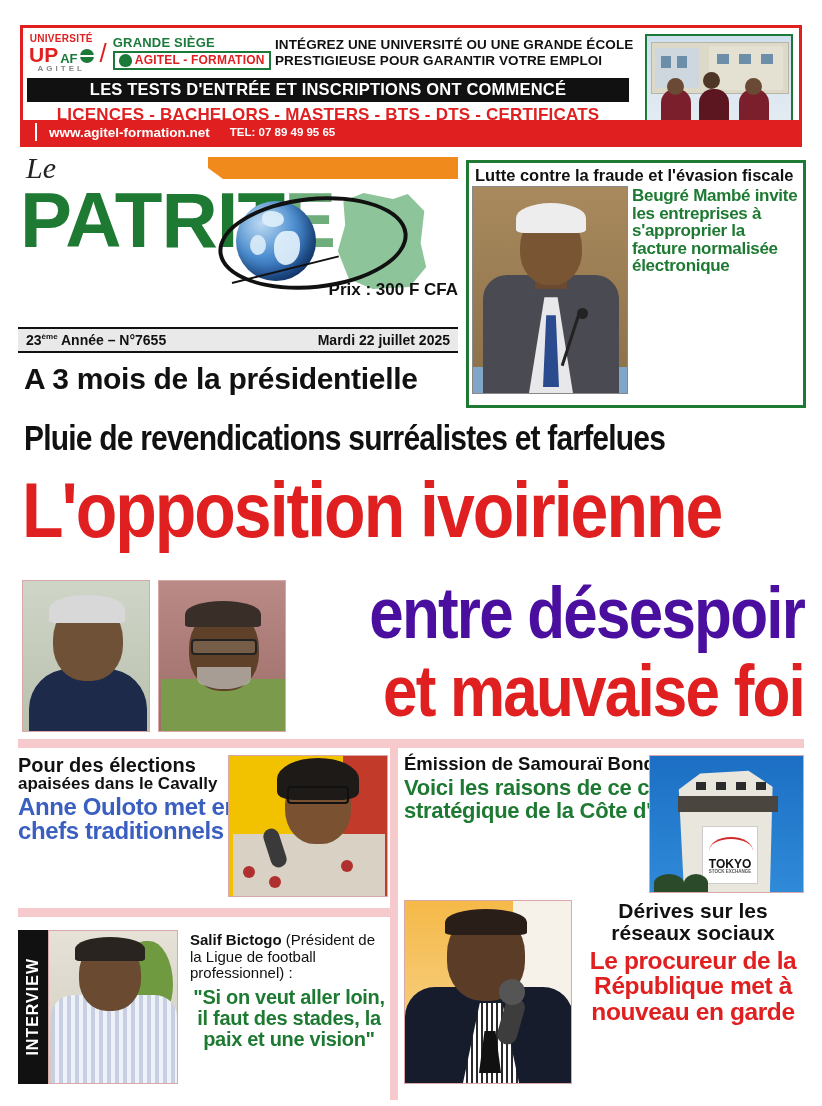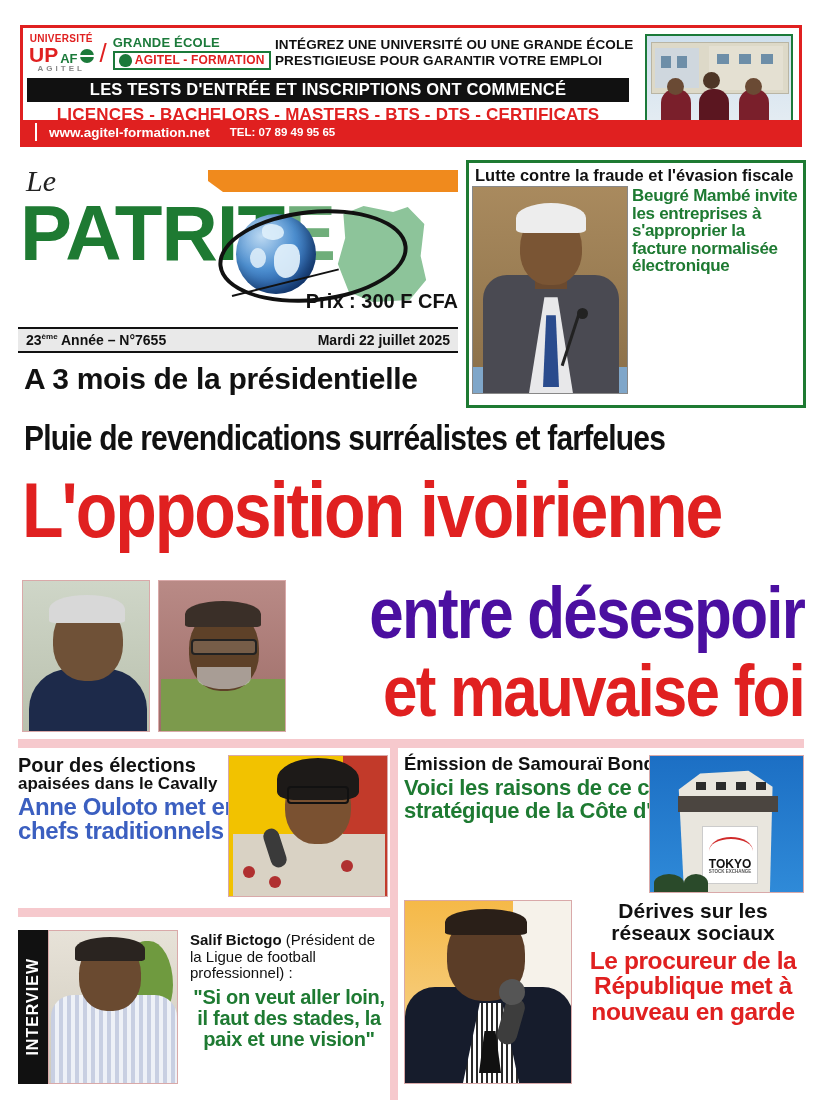--- a/index.html
+++ b/index.html
@@ -70,21 +70,21 @@
     position:absolute; left:0; bottom:0; width:100%; height:24px; background:#e02020;
     display:flex; align-items:center; color:#fff; font-weight:bold; font-size:11px;
   }
   .ad-f1{ padding-left:10px; }
   .ad-f1 u{ text-decoration:underline; }
   .ad-sep{ width:2px; height:18px; background:#fff; margin:0 12px; }
   .ad-f2{ font-size:13.5px; }
   .ad-f3{ margin-left:20px; font-size:11.5px;}
 
   
-  .masthead{ position:absolute; left:18px; top:162px; width:440px; height:165px;text-align:center; }
+  .masthead{ position:absolute; left:18px; top:149px; width:440px; height:165px;text-align:center; }
   .ribbon-top{
     position:absolute; right:0; top:8px; width:250px; height:22px; background:#f08a1d;
     clip-path: polygon(0 0, 100% 0, 100% 100%, 6% 100%, 0 50%);
   }
   .le{ position:absolute; left:8px; top:2px; font-family:"Liberation Serif",serif;
        font-style:italic; font-size:30px; color:#222; }
   .patriote{
     position:absolute; left:2px; top:32px; font-size:78px; font-weight:bold;
     color:#1e7a32; letter-spacing:-1px; font-family:"Liberation Sans",sans-serif;
     line-height:1; white-space:nowrap;
@@ -108,21 +108,21 @@
     background:#8dc49a;
     clip-path: polygon(8% 10%, 30% 2%, 62% 8%, 78% 3%, 96% 20%, 92% 52%, 98% 76%, 80% 96%, 40% 98%, 14% 88%, 2% 60%, 10% 34%);
   }
   .ribbon-bot{
     position:absolute; left:0; bottom:18px; width:196px; height:26px; background:#f08a1d;
     clip-path: polygon(0 0, 100% 0, 92% 50%, 100% 100%, 0 100%);
     display:flex; align-items:center;
   }
   .ribbon-bot span{ color:#fff; font-weight:bold; font-size:13.5px; padding-left:14px;}
   .prix{
-    position:absolute; right:0; bottom:14px; font-size:20px; font-weight:bold; color:#111;
+    position:absolute; right:0; bottom:14px; font-size:17px; font-weight:bold; color:#111;
     white-space:nowrap;
   }
   .arrow-line{ position:absolute; left:214px; bottom:30px; width:110px; height:2px; background:#111;
     transform:rotate(-14deg); transform-origin:left center; }
 
   .issuebar{
     position:absolute; left:18px; top:327px; width:440px; height:26px;
     background:#e9e9e9; border-top:2px solid #111; border-bottom:2px solid #111;
     display:flex; align-items:center; justify-content:space-between; padding:0 8px;
     font-size:14px; font-weight:bold; color:#111;
@@ -282,21 +282,21 @@
           <div class="upaf-top">UNIVERSITÉ</div>
           <div class="upaf-mid">
             <span class="upaf-up">UP</span>
             <span class="upaf-af">AF</span>
             <span class="upaf-globe"></span>
           </div>
           <div class="upaf-bot">AGITEL</div>
         </div>
         <div class="ad-slash">/</div>
         <div class="agitel">
-          <div class="agitel-top">GRANDE ÉCOLE</div>
+          <div class="agitel-top">GRANDE SIÈGE</div>
           <div class="agitel-box">
             <span class="agitel-mask"></span>
             <span class="agitel-name">AGITEL - FORMATION</span>
           </div>
         </div>
       </div>
       <div class="ad-tagline">
         <div>INTÉGREZ UNE UNIVERSITÉ OU UNE GRANDE ÉCOLE</div>
         <div>PRESTIGIEUSE POUR GARANTIR VOTRE EMPLOI</div>
       </div>

